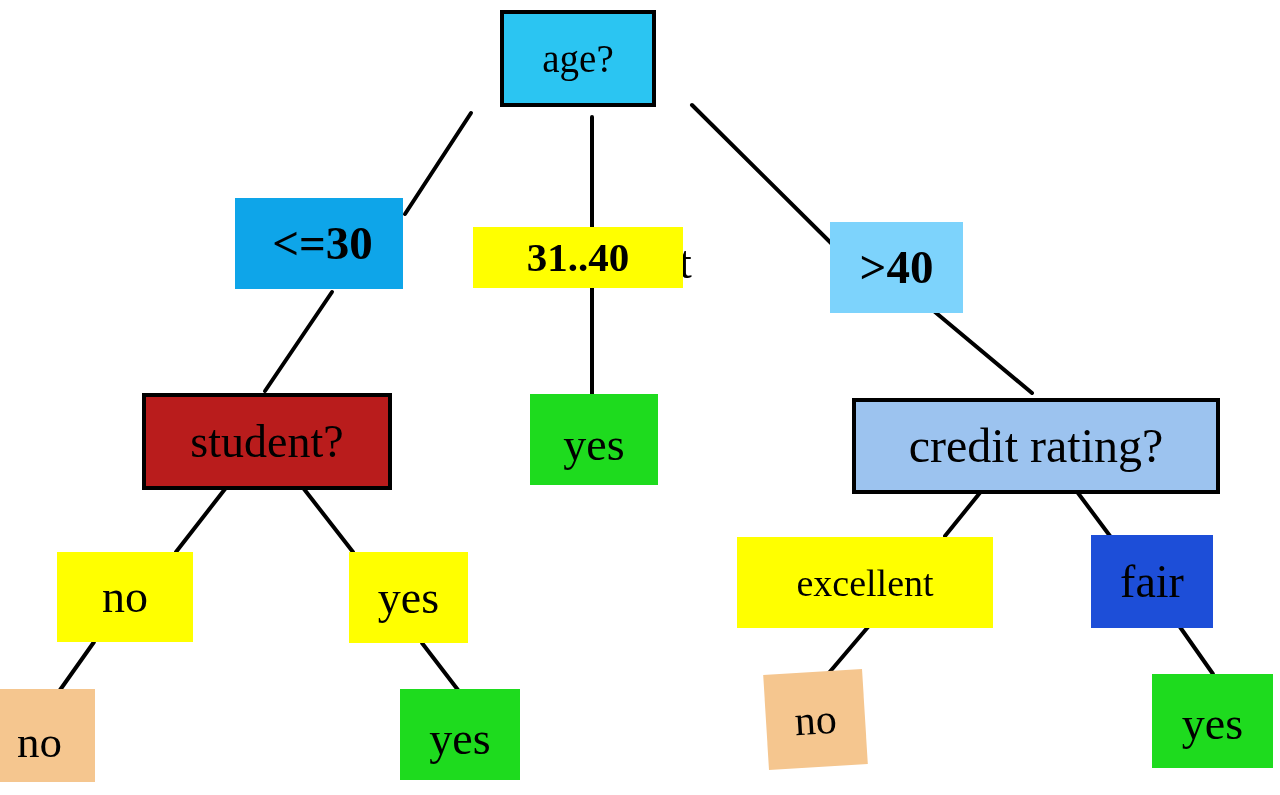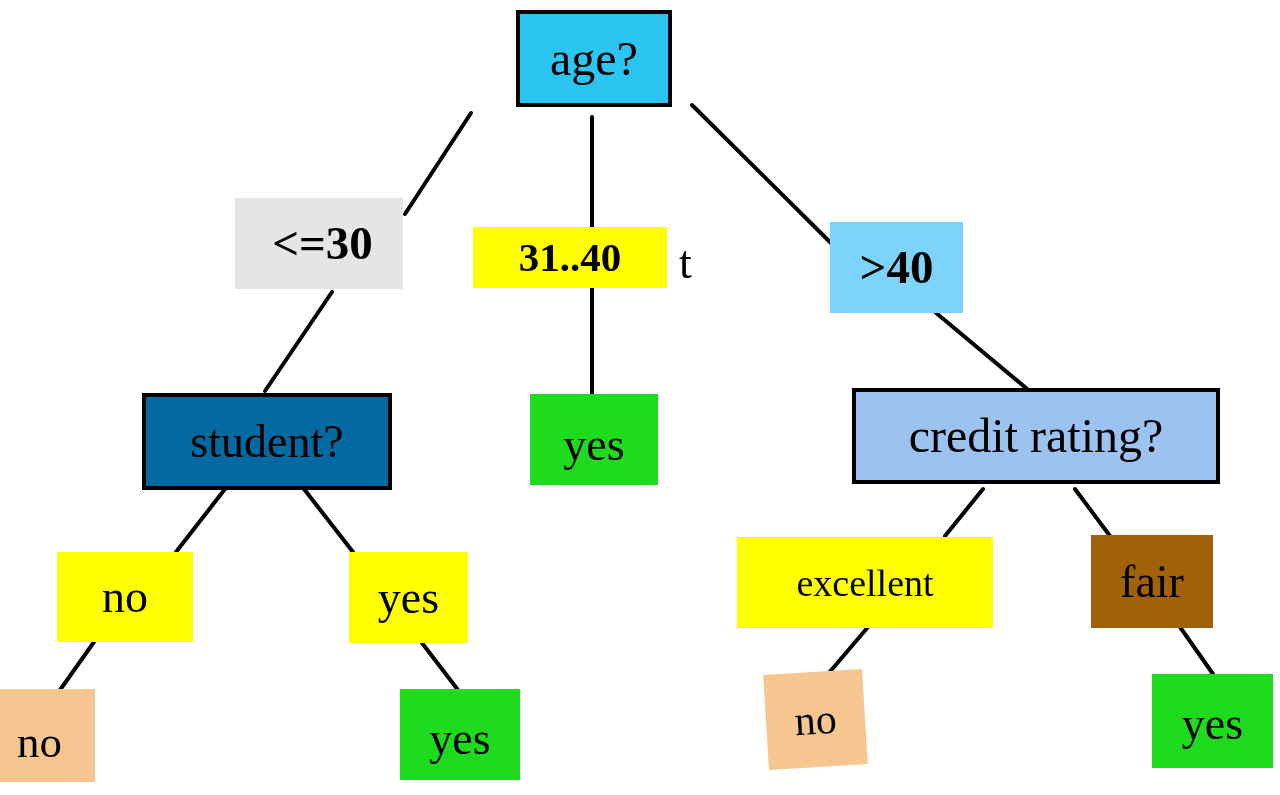--- a/index.html
+++ b/index.html
@@ -15,27 +15,27 @@
   .edges { position: absolute; left: 0; top: 0; z-index: 1; }
   .edges line { stroke: #000000; stroke-width: 4; stroke-linecap: round; }
   .node {
     position: absolute; z-index: 2;
     display: flex; align-items: center; justify-content: center;
     color: #000; line-height: 1; white-space: nowrap;
   }
   .bordered { border: 4px solid #000000; }
   .bold { font-weight: bold; }
   
-  #n-age            { left: 516px; top: 10px;  width: 156px; height: 97px; font-size: 48px; }
+  #n-age            { left: 500px; top: 10px;  width: 156px; height: 97px; font-size: 39px; }
   #n-le30           { left: 235px; top: 198px; width: 168px; height: 91px; font-size: 47px; }
-  #n-3140           { left: 473px; top: 227px; width: 194px; height: 61px; font-size: 41px; text-align: center; }
+  #n-3140           { left: 473px; top: 227px; width: 210px; height: 61px; font-size: 41px; text-align: center; }
   #n-gt40           { left: 830px; top: 222px; width: 133px; height: 91px; font-size: 47px; }
   #n-student        { left: 142px; top: 393px; width: 250px; height: 97px; font-size: 46px; }
   #n-yes-mid        { left: 530px; top: 394px; width: 128px; height: 91px; font-size: 46px; padding-top: 10px; }
-  #n-credit         { left: 852px; top: 388px; width: 368px; height: 96px; font-size: 48px; }
+  #n-credit         { left: 852px; top: 398px; width: 368px; height: 96px; font-size: 48px; }
   #n-no-branch      { left: 57px;  top: 552px; width: 136px; height: 90px; font-size: 46px; }
   #n-yes-branch     { left: 349px; top: 552px; width: 119px; height: 91px; font-size: 46px; }
   #n-no-leaf-left   { left: -16px; top: 689px; width: 111px; height: 93px; font-size: 45px; padding-top: 14px; }
   #n-yes-leaf-left  { left: 400px; top: 689px; width: 120px; height: 91px; font-size: 46px; padding-top: 8px; }
   #n-excellent      { left: 737px; top: 537px; width: 256px; height: 91px; font-size: 38px; }
   #n-fair           { left: 1091px; top: 535px; width: 122px; height: 93px; font-size: 46px; }
   #n-no-leaf-right  { left: 766px; top: 672px; width: 99px;  height: 95px; font-size: 42px; transform: rotate(-3.5deg); }
   #n-yes-leaf-right { left: 1152px; top: 674px; width: 121px; height: 94px; font-size: 46px; padding-top: 6px; }
   
   .frag {
@@ -63,33 +63,33 @@
     <line x1="868" y1="627" x2="828" y2="674"></line>
     <line x1="1180" y1="627" x2="1213" y2="674"></line>
   </svg>
 
   <span class="frag">t</span>
 
   <div class="node bordered" id="n-age" style="background: rgb(43, 197, 242);">
     <span>age?</span>
   </div>
 
-  <div class="node bold" id="n-le30" style="background: #e5e5e5; padding-left: 7px;">
+  <div class="node bold" id="n-le30" style="background: #0ea5e9; padding-left: 7px;">
     <span>&lt;=30</span>
   </div>
 
   <div class="node bold" id="n-3140" style="background: rgb(255, 255, 0);">
     <span>31..40</span>
   </div>
 
   <div class="node bold" id="n-gt40" style="background: #7dd3fc;">
     <span>&gt;40</span>
   </div>
 
-  <div class="node bordered" id="n-student" style="background: #0369a1;">
+  <div class="node bordered" id="n-student" style="background: #b91c1c;">
     <span>student?</span>
   </div>
 
   <div class="node" id="n-yes-mid" style="background: rgb(30, 219, 30);">
     <span>yes</span>
   </div>
 
   <div class="node bordered" id="n-credit" style="background: rgb(156, 195, 239);">
     <span>credit rating?</span>
   </div>
@@ -107,21 +107,21 @@
   </div>
 
   <div class="node" id="n-yes-leaf-left" style="background: rgb(30, 219, 30);">
     <span>yes</span>
   </div>
 
   <div class="node" id="n-excellent" style="background: rgb(255, 255, 0);">
     <span>excellent</span>
   </div>
 
-  <div class="node" id="n-fair" style="background: #a16207; align-items: center;">
+  <div class="node" id="n-fair" style="background: #1d4ed8; align-items: center;">
     <span>fair</span>
   </div>
 
   <div class="node" id="n-no-leaf-right" style="background: rgb(245, 198, 143);">
     <span>no</span>
   </div>
 
   <div class="node" id="n-yes-leaf-right" style="background: rgb(30, 219, 30);">
     <span>yes</span>
   </div>

